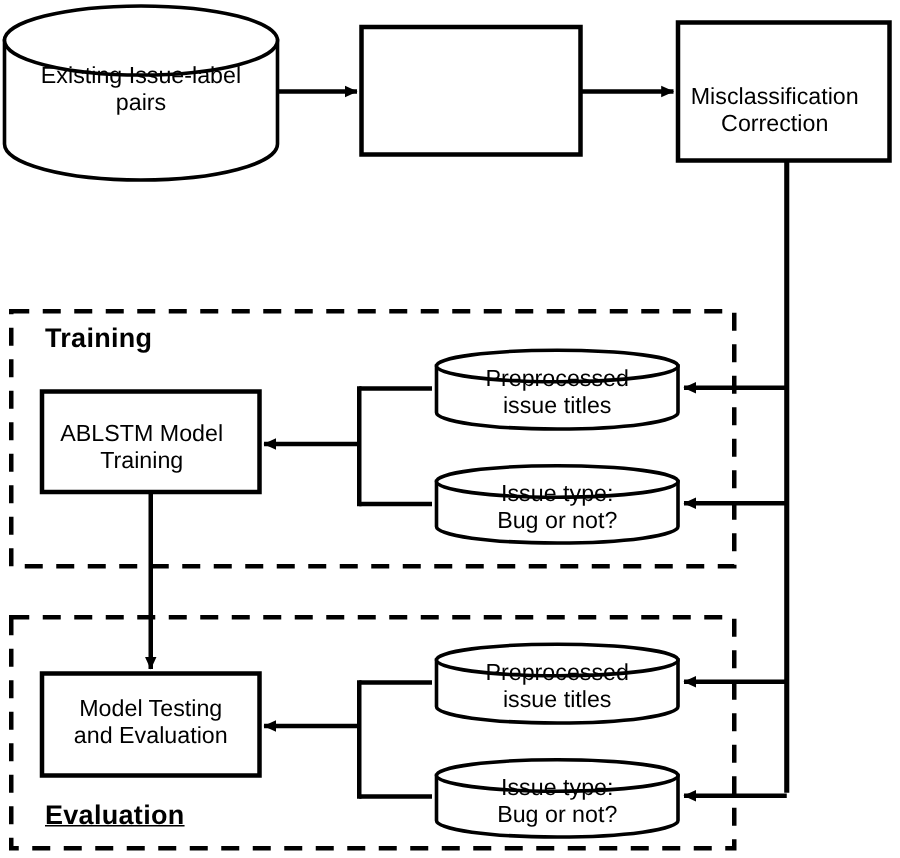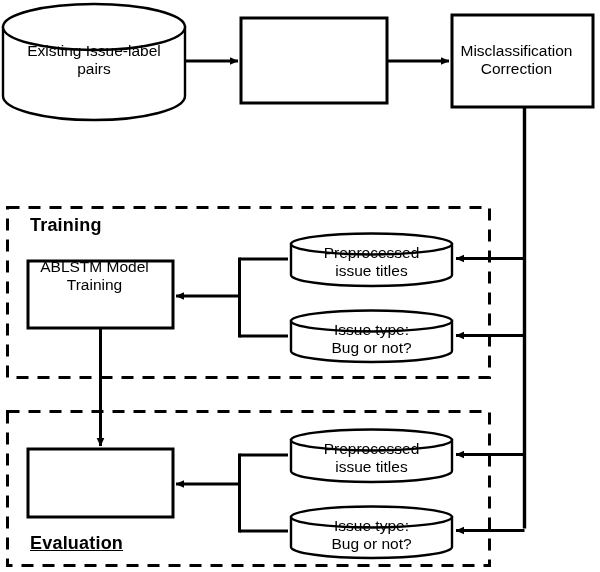--- a/index.html
+++ b/index.html
@@ -117,32 +117,34 @@
       <line x1="239.5" y1="484" x2="176" y2="484" stroke="#000000" stroke-width="3" marker-end="url(#arrowhead)"></line>
     </g>
 
     <line x1="100.5" y1="328" x2="100.5" y2="446" stroke="#000000" stroke-width="3" marker-end="url(#arrowhead)"></line>
   </svg>
 
   <div class="node-label" style="left:6px; top:30px; width:176px; height:60px;">Existing Issue-label
 pairs</div>
 
 
-  <div class="node-label" style="left:452px; top:30px; width:129px; height:60px;">Misclassification
+  <div class="node-label" style="left:452px; top:44px; width:129px; height:60px;">Misclassification
 Correction</div>
 
-  <div class="node-label" style="left:28px; top:247px; width:133px; height:58px;">ABLSTM Model
+  <div class="node-label" style="left:28px; top:270px; width:133px; height:58px;">ABLSTM Model
 Training</div>
 
   <div class="node-label" style="left:293px; top:241px; width:157px; height:42px;">Preprocessed
 issue titles</div>
 
   <div class="node-label" style="left:293px; top:318px; width:157px; height:42px;">Issue type:
 Bug or not?</div>
 
+  <div class="node-label" style="left:28px; top:453px; width:145px; height:58px;">Model Testing
+and Evaluation</div>
 
   <div class="node-label" style="left:293px; top:437px; width:157px; height:42px;">Preprocessed
 issue titles</div>
 
   <div class="node-label" style="left:293px; top:514px; width:157px; height:42px;">Issue type:
 Bug or not?</div>
 
   <div class="group-title" style="left:30px; top:215px;">Training</div>
 
   <div class="group-title" style="left:30px; top:533px;text-decoration:underline;">Evaluation</div>

